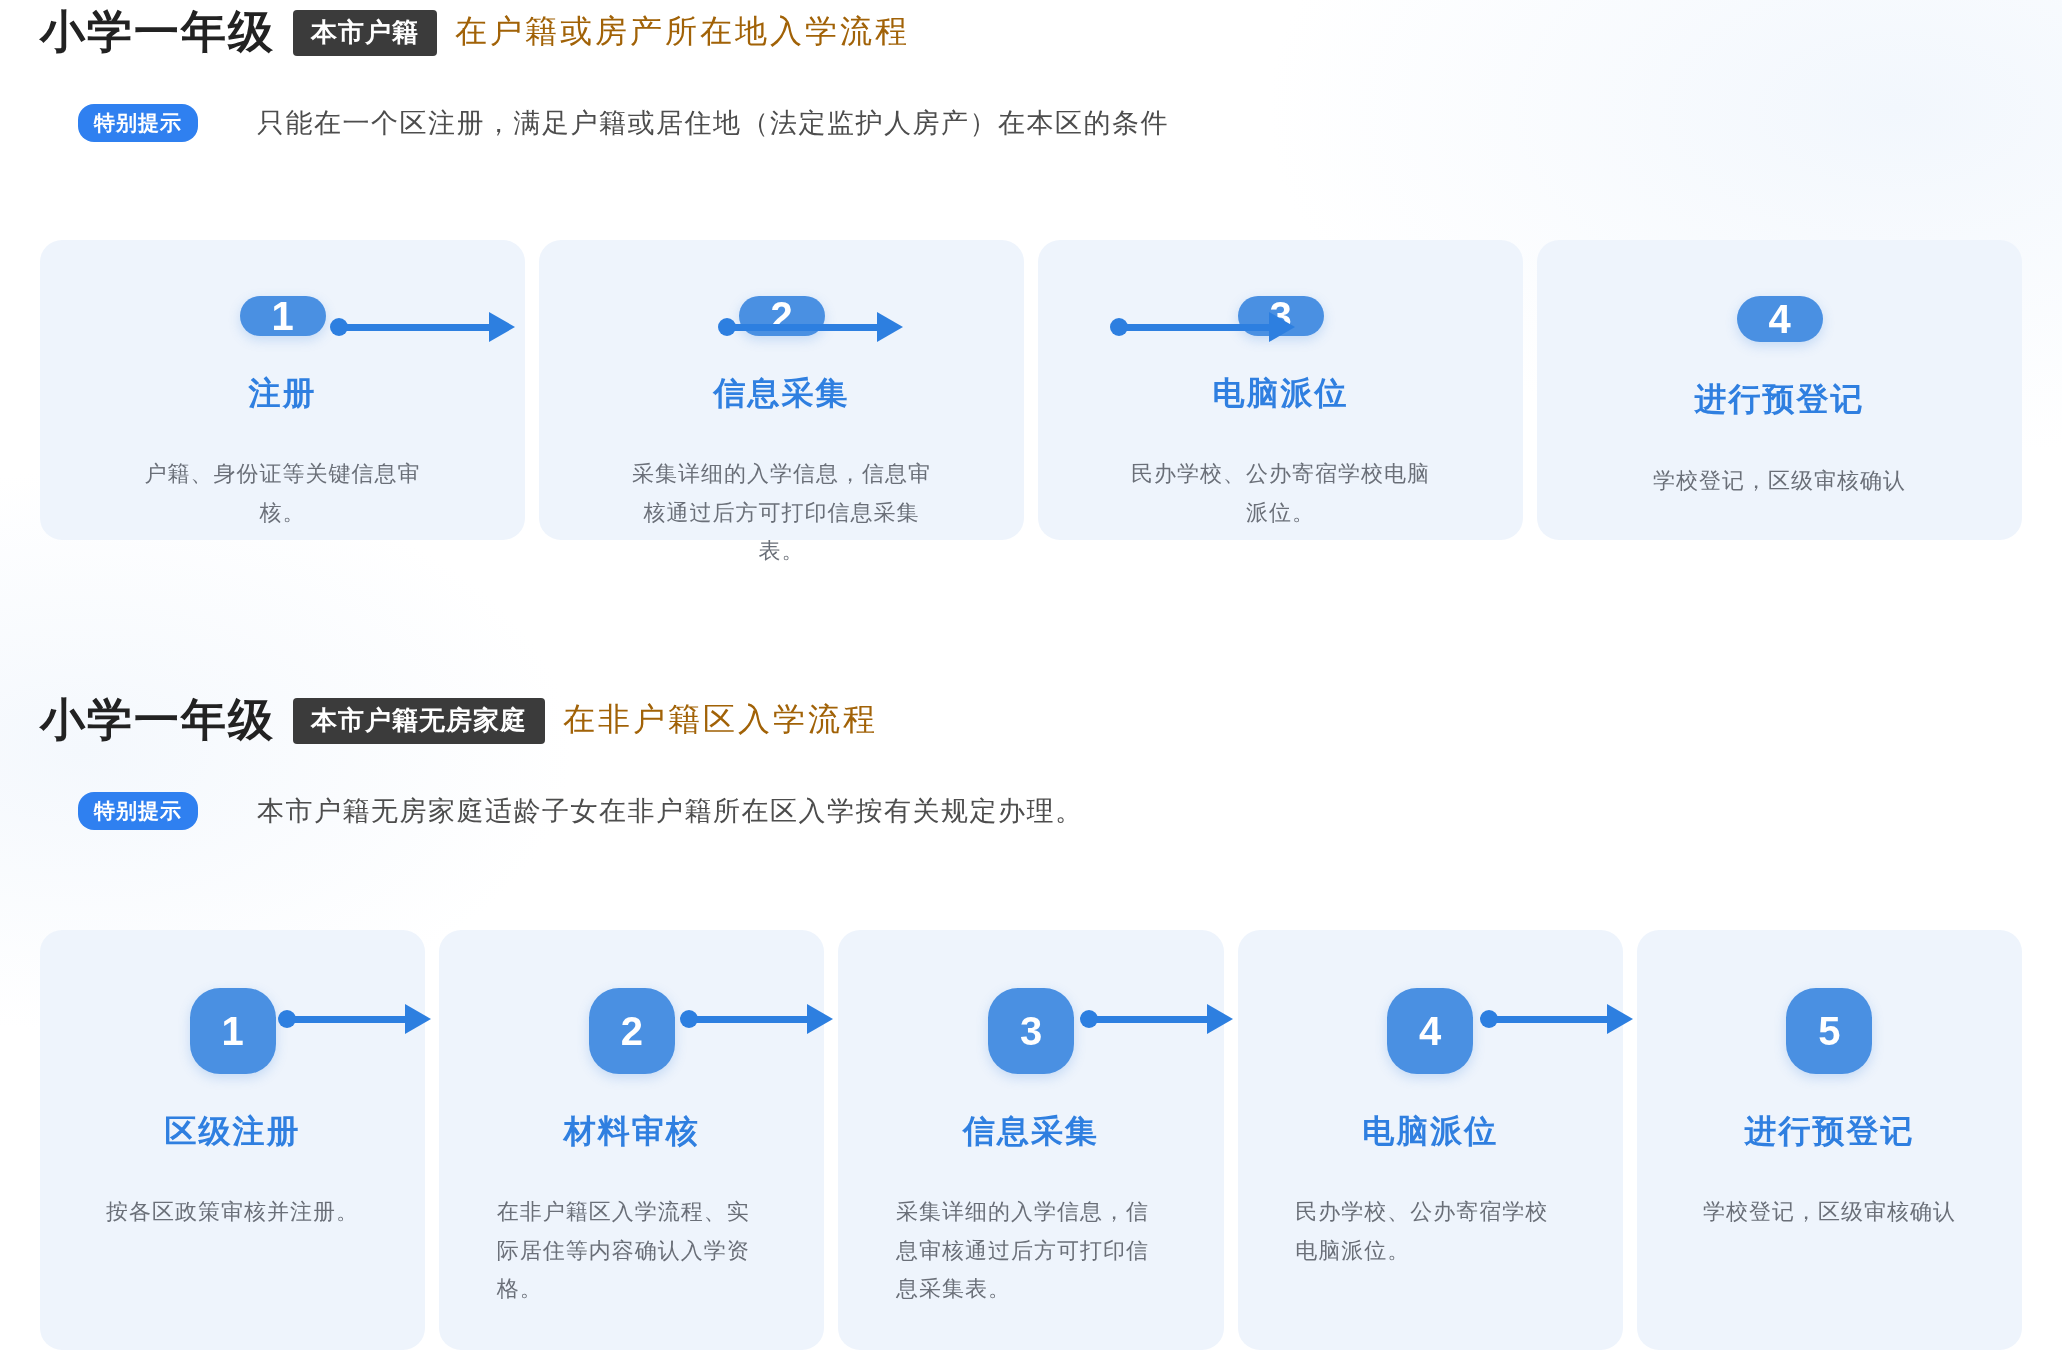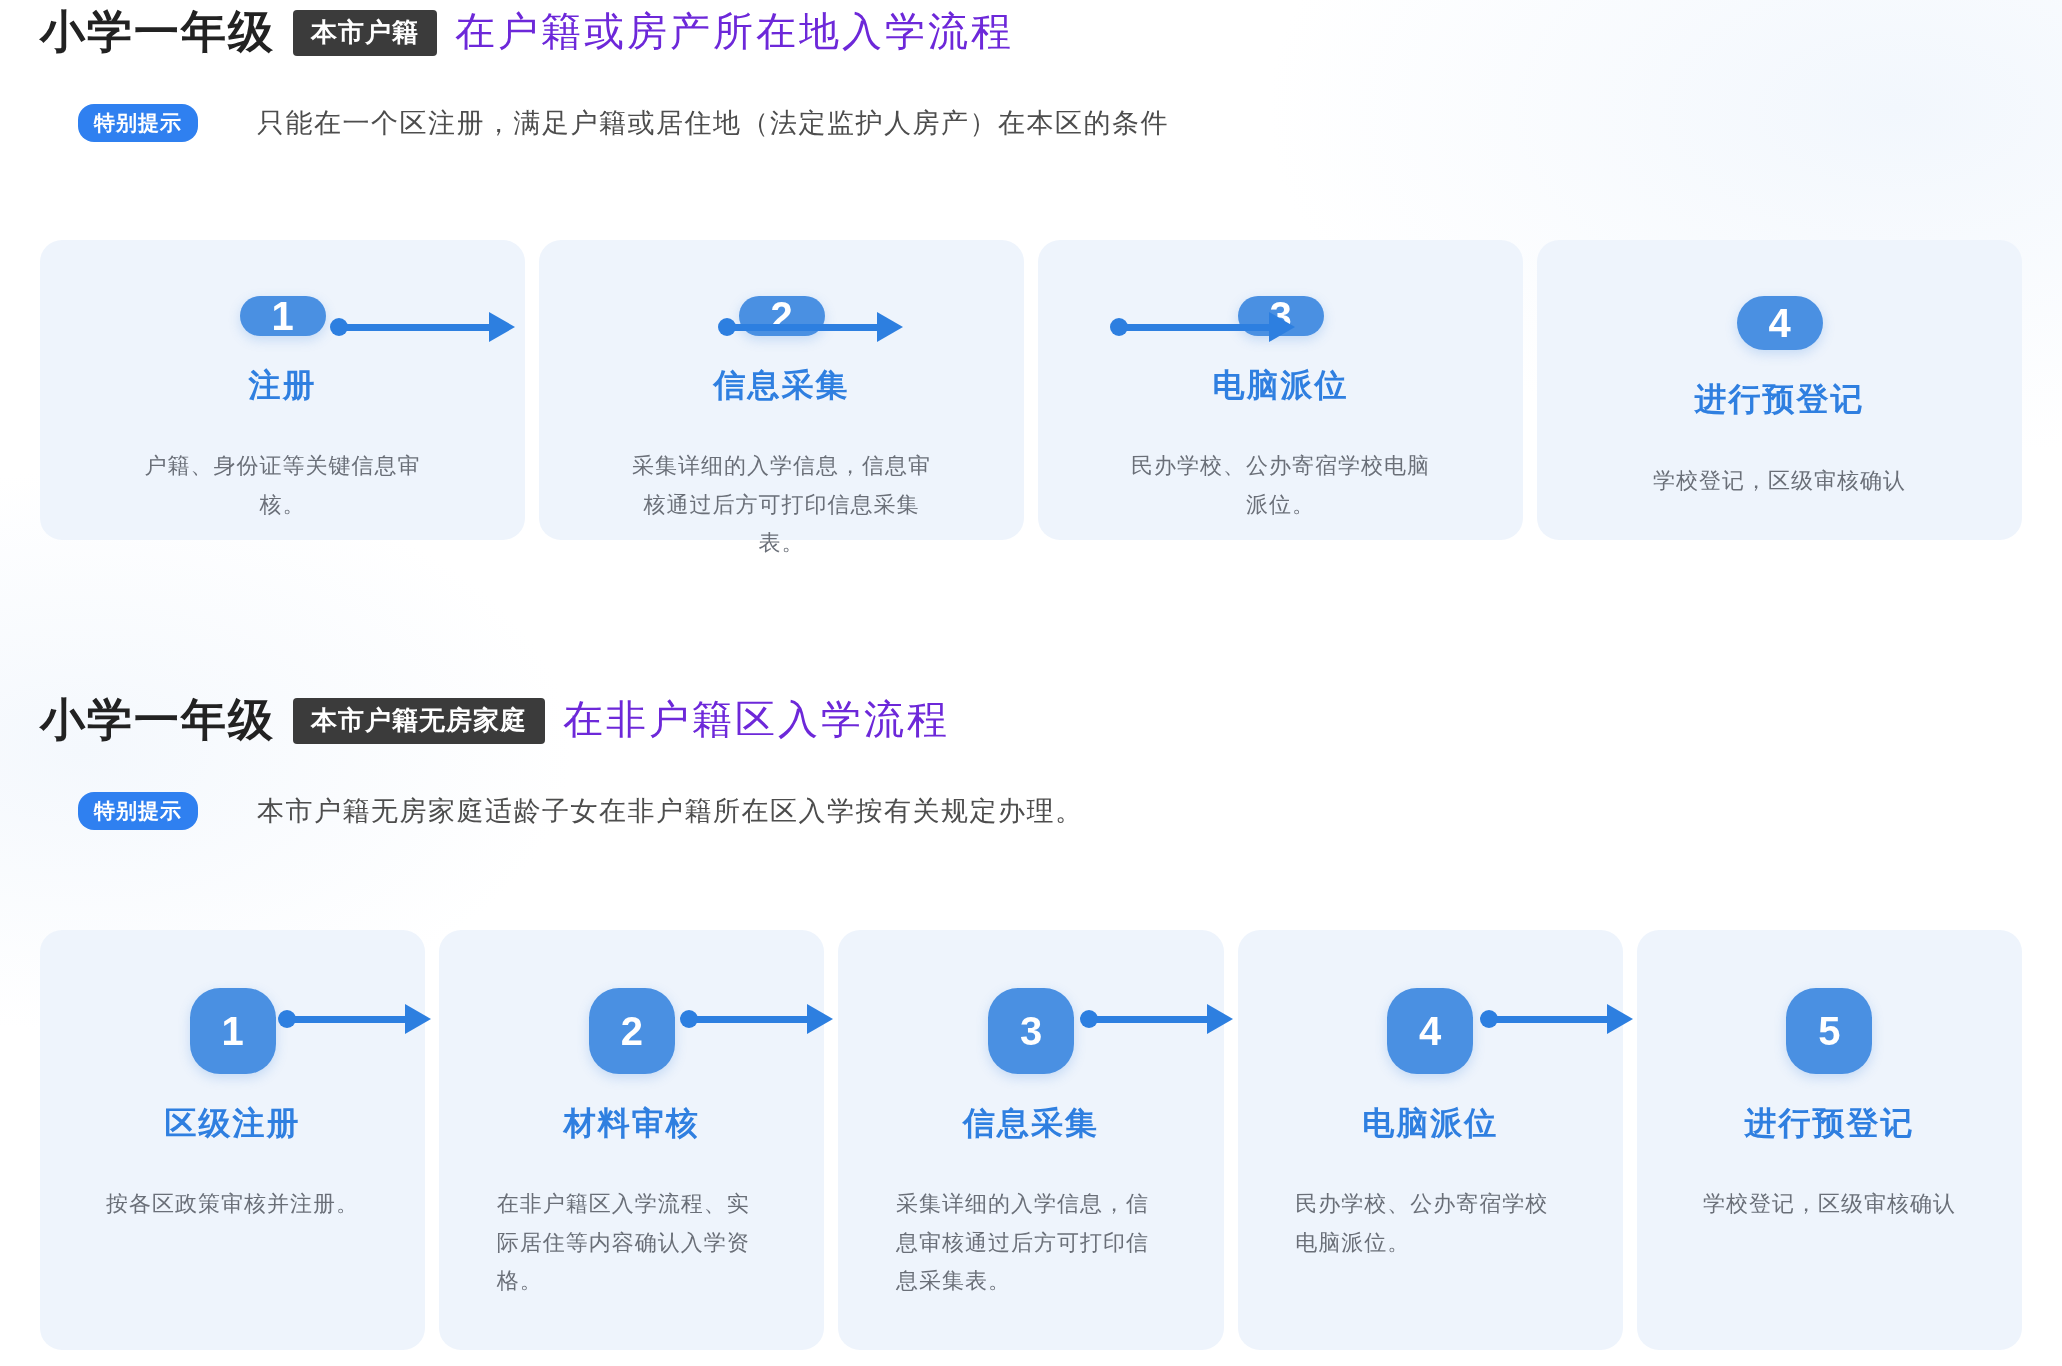--- a/index.html
+++ b/index.html
@@ -50,23 +50,23 @@
     font-size: 26px;
     font-weight: 700;
     letter-spacing: 1px;
     padding: 9px 18px 11px 18px;
     border-radius: 4px;
     line-height: 1;
     position: relative;
     top: 2px;
   }
   .sec-title-rest {
-    font-size: 40px;
+    font-size: 32px;
     font-weight: 400;
-    color: #6d28d9;
+    color: #a16207;
     letter-spacing: 3px;
     line-height: 1;
   }
 
   .tip-row {
     display: flex;
     align-items: center;
     gap: 32px;
     white-space: nowrap;
   }
@@ -115,21 +115,21 @@
     color: #ffffff;
     font-size: 40px;
     font-weight: 700;
     display: flex;
     align-items: center;
     justify-content: center;
     line-height: 1;
     box-shadow: 0 4px 12px rgba(74,144,226,0.25);
   }
   .step-title {
-    margin-top: 32px;
+    margin-top: 40px;
     font-size: 32px;
     font-weight: 700;
     color: #2f7fe0;
     letter-spacing: 2px;
     line-height: 1.1;
     text-align: center;
   }
   .step-desc {
     margin-top: 44px;
     font-size: 22px;

